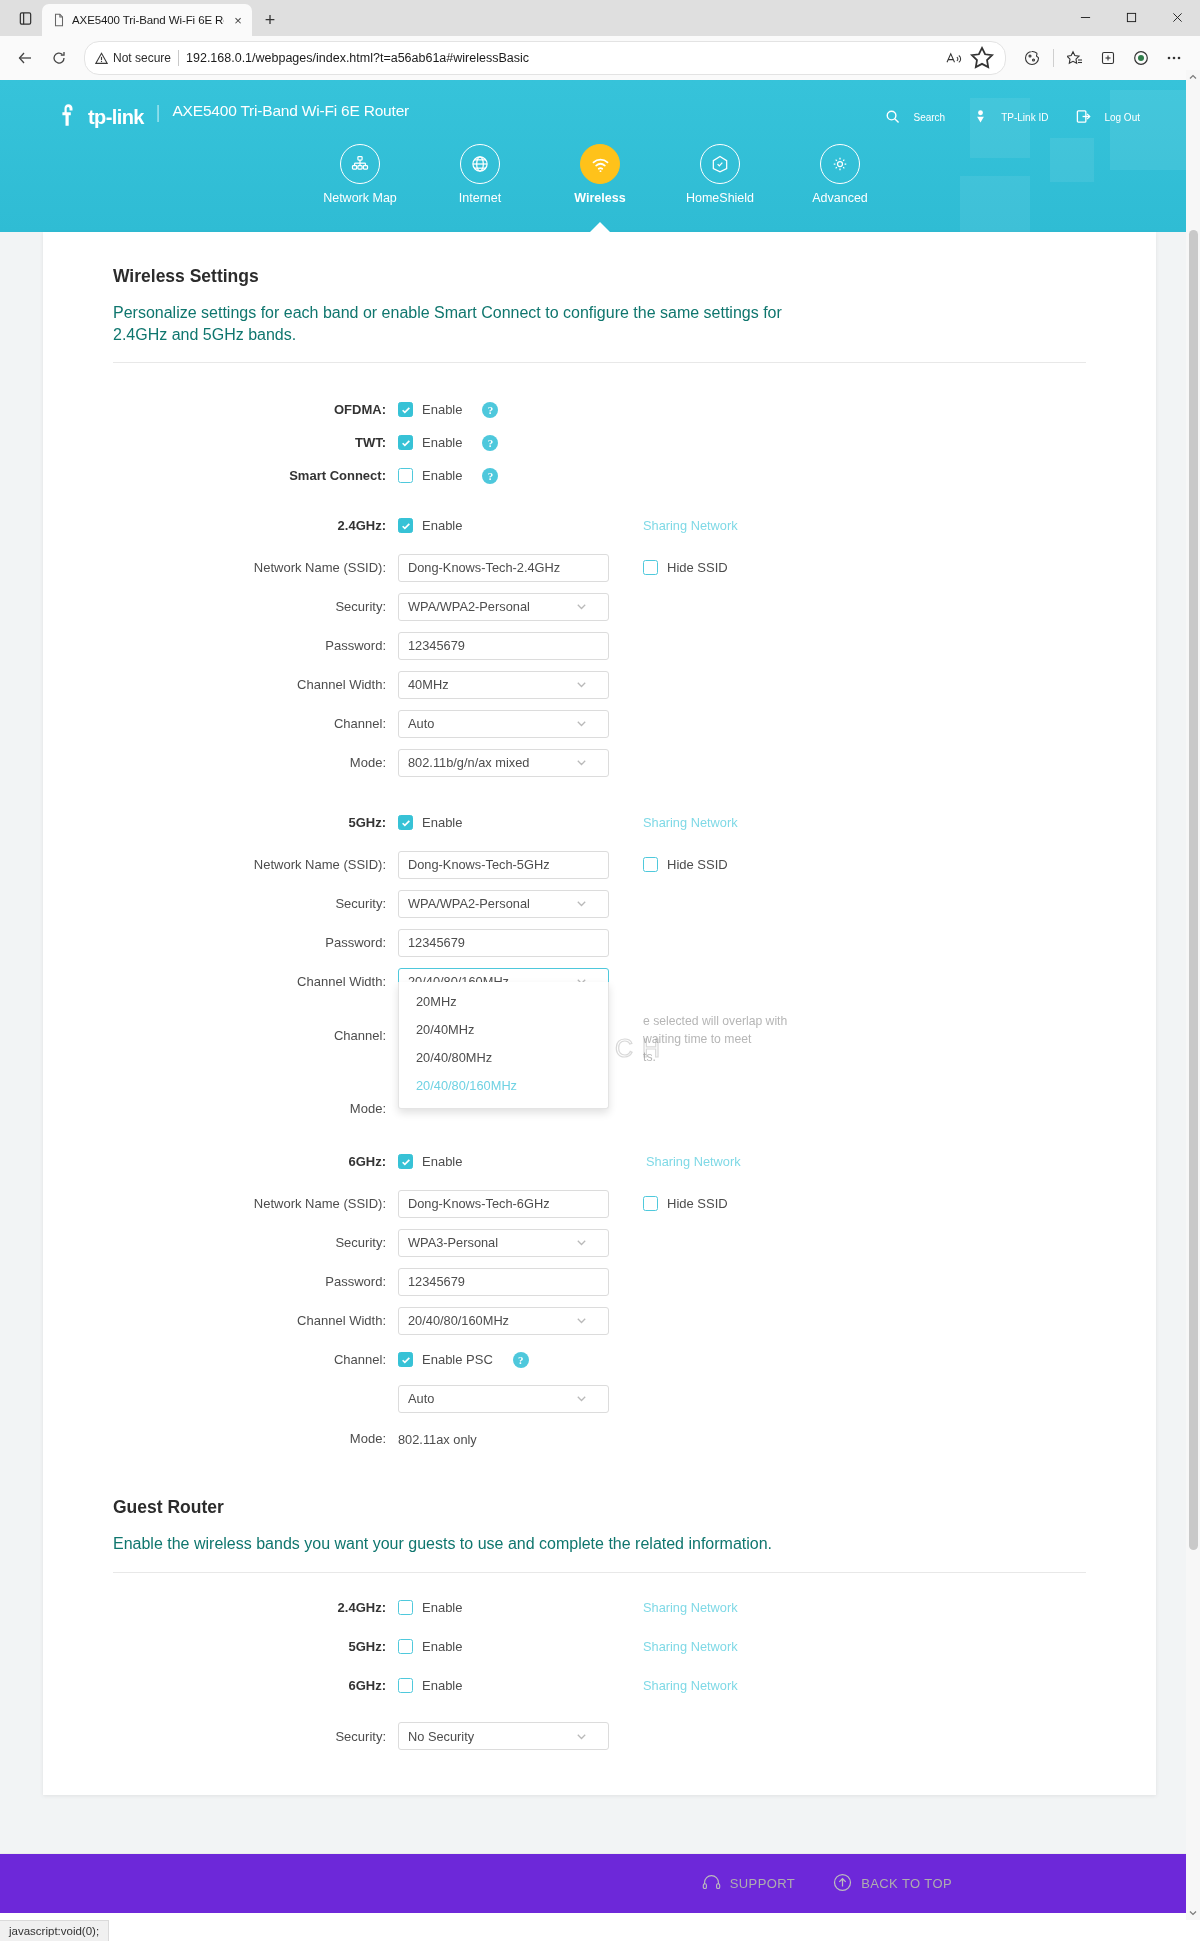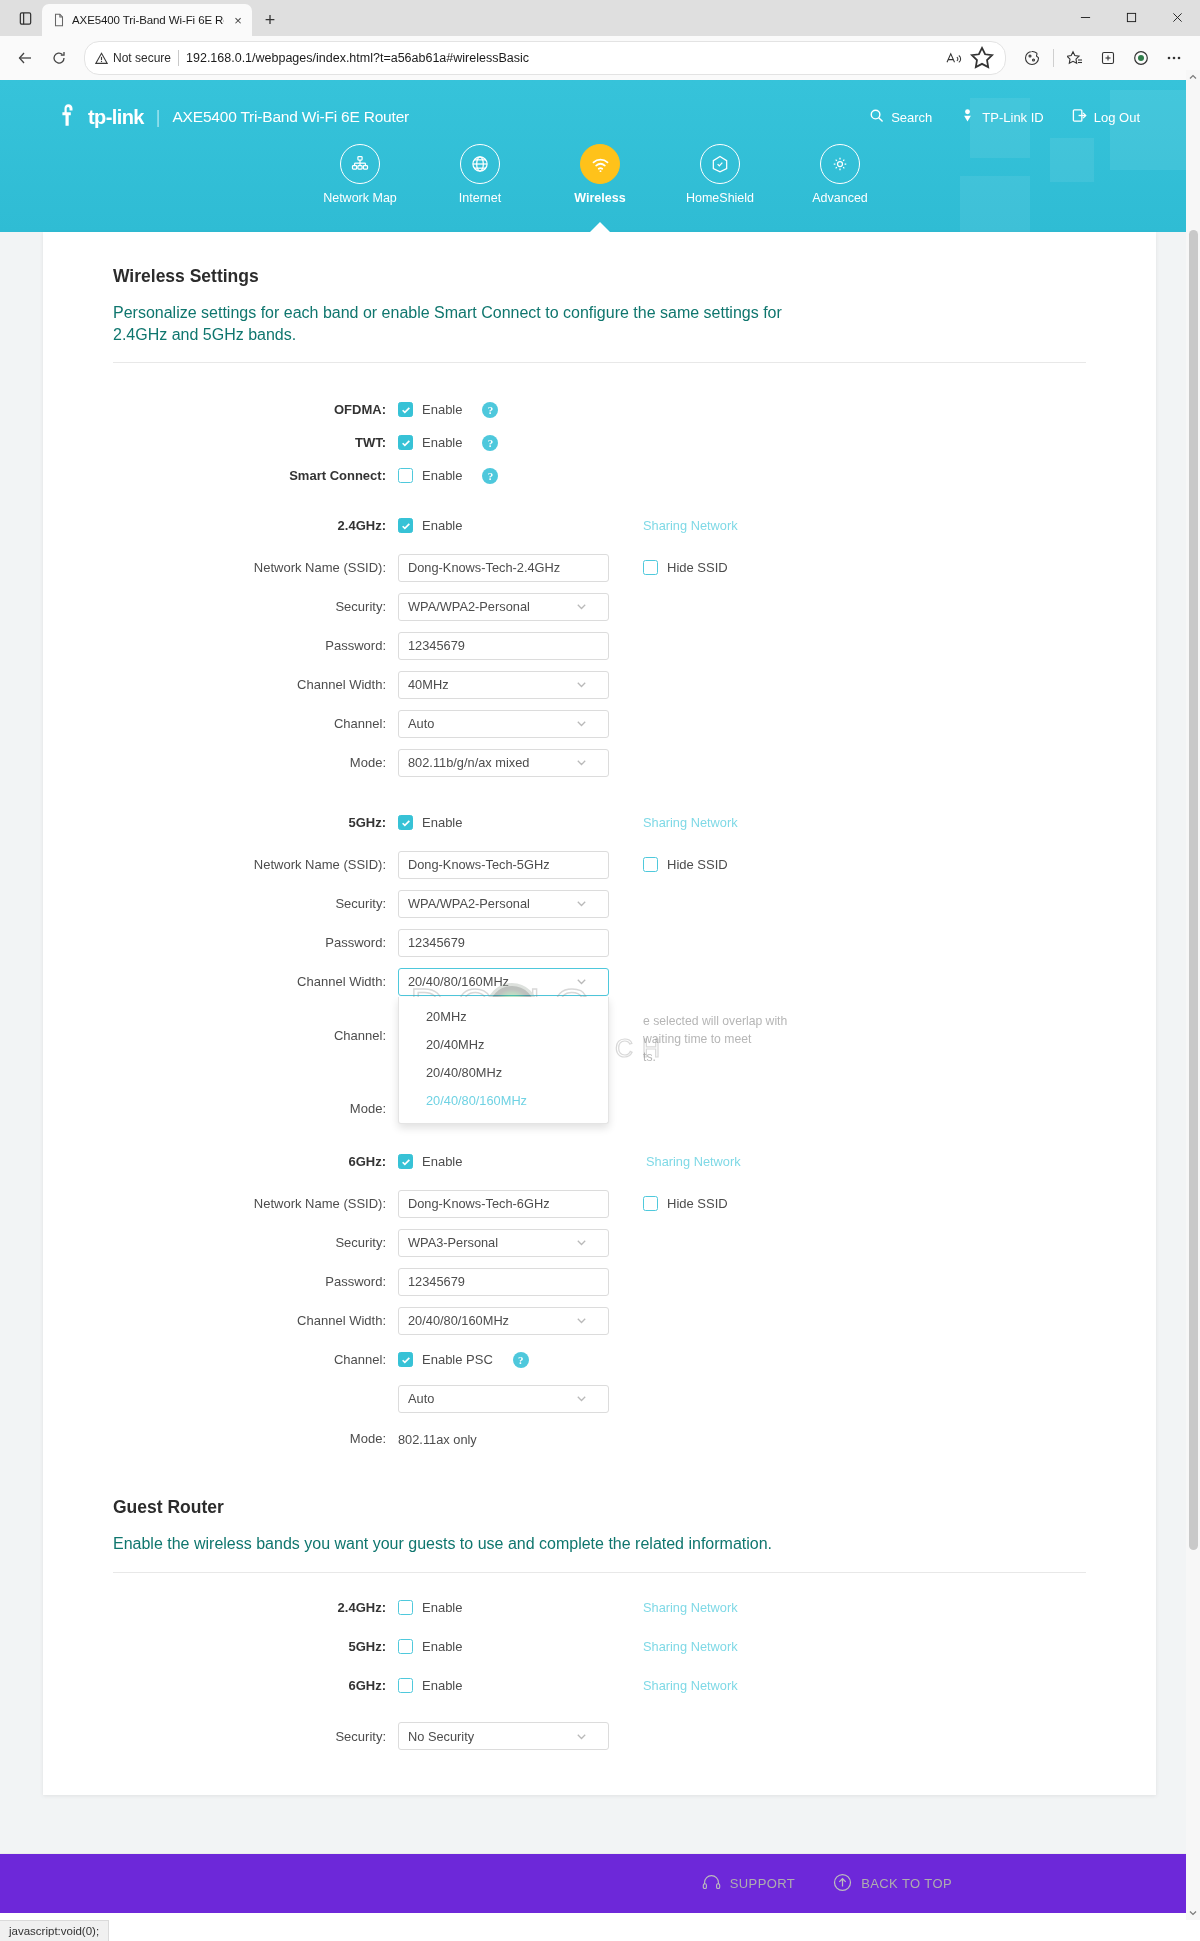--- a/index.html
+++ b/index.html
@@ -56,28 +56,28 @@
   .vsep { width:1px; height:18px; background:#cfcfcf; margin:0 4px; }
 
   
   .tp-header {
     position:relative; background:#31c0d8;
     background:linear-gradient(180deg,#36c3da 0%,#2fbcd4 100%);
     height:152px; overflow:hidden;
   }
   .tp-header .deco { position:absolute; right:0; top:0; width:260px; height:152px; opacity:.07; }
   .tp-header .deco i { position:absolute; background:#fff; display:block; }
-  .tp-topbar { display:flex; align-items:center; padding:22px 60px 0 60px; position:relative; z-index:2;}
+  .tp-topbar { display:flex; padding:22px 60px 0 60px; position:relative; z-index:2;}
   .tp-logo { display:flex; align-items:center; gap:0px; }
   .tp-logo svg { width:26px; height:26px; }
   .tp-logo-text { color:#fff; font-size:20px; font-weight:bold; letter-spacing:-.6px; margin-left:2px;}
   .tp-divider { color:#9fe3ef; margin:0 12px; font-size:18px; font-weight:300;}
   .tp-model { color:#fff; font-size:15.5px; letter-spacing:-.2px;}
   .tp-actions { margin-left:auto; display:flex; align-items:center; gap:28px;}
-  .tp-action { display:flex; align-items:center; gap:7px; color:#fff; font-size:13px;}
+  .tp-action { display:flex; align-items:center; gap:13px; color:#fff; font-size:10px;}
   .tp-action svg { width:15px; height:15px; }
 
   .tp-nav { display:flex; justify-content:center; gap:0; margin-top:12px; position:relative; z-index:2;}
   .nav-item { width:120px; display:flex; flex-direction:column; align-items:center; gap:7px; position:relative;}
   .nav-circle {
     width:40px; height:40px; border-radius:50%; border:1.6px solid #fff;
     display:flex; align-items:center; justify-content:center; color:#fff;
   }
   .nav-item.active .nav-circle { background:#ffc21a; border-color:#ffc21a; color:#fff; }
   .nav-label { color:#fff; font-size:12.5px; }
@@ -126,23 +126,23 @@
     display:flex; align-items:center; padding:0 9px;
   }
   .sel { justify-content:space-between; padding-right:20px; }
   .sel.open { border-color:#4ec8dc; }
   .caret { color:#b9b9b9; display:flex; }
   .caret svg { width:13px; height:13px; }
 
   .link { color:#7fd9e6; font-size:12.8px; }
 
   .dropdown {
-    position:absolute; left:0; top:29px; width:211px; background:#fff;
+    position:absolute; left:0; top:14px; width:211px; background:#fff;
     border:1px solid #e4e4e4; border-top:none; border-radius:0 0 3px 3px;
-    box-shadow:0 4px 9px rgba(0,0,0,.12); z-index:40; padding:6px 0 8px 14px;
+    box-shadow:0 4px 9px rgba(0,0,0,.12); z-index:40; padding:6px 0 8px 4px;
   }
   .dd-item { height:28px; display:flex; align-items:center; padding:0 13px; font-size:12.8px; color:#4d4d4d;}
   .dd-item.sel-opt { color:#6fd2e3; }
 
   .note { font-size:12.2px; color:#b6b6b6; line-height:1.45; max-width:235px; }
 
   .plaintext { font-size:12.8px; color:#4d4d4d; }
 
   .watermark {
     position:absolute; left:410px; top:745px; width:330px; height:110px;

